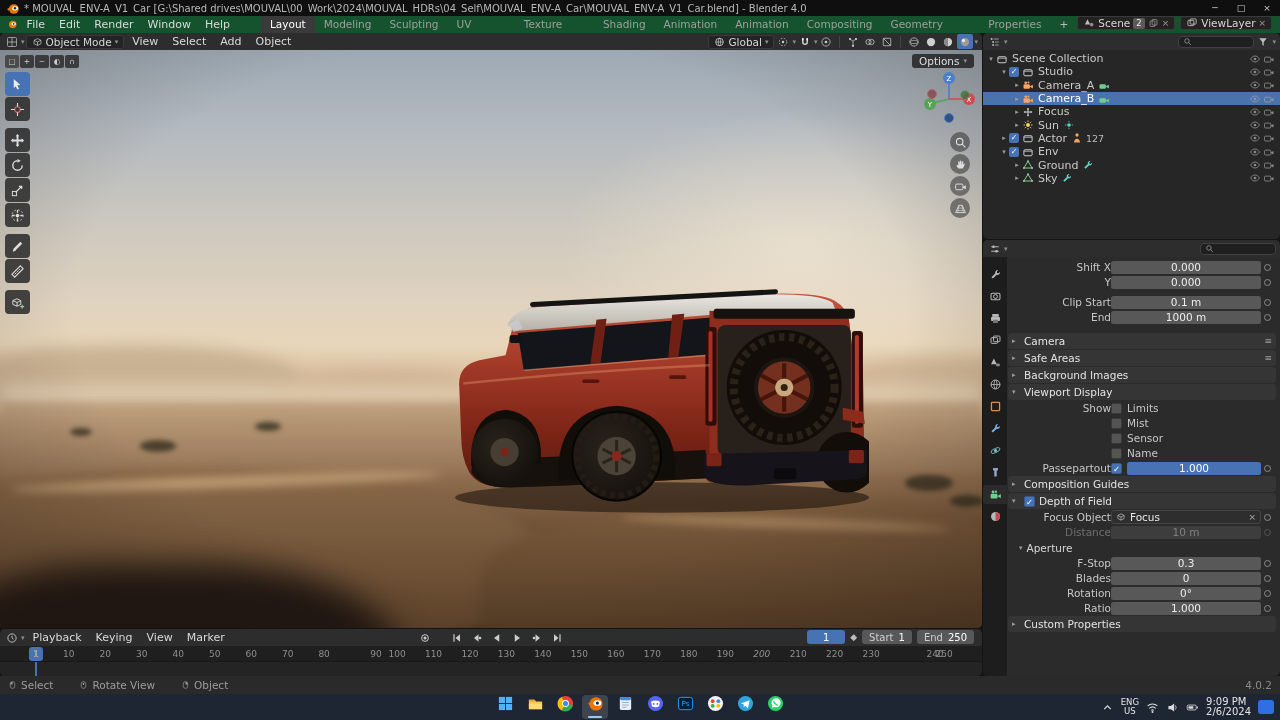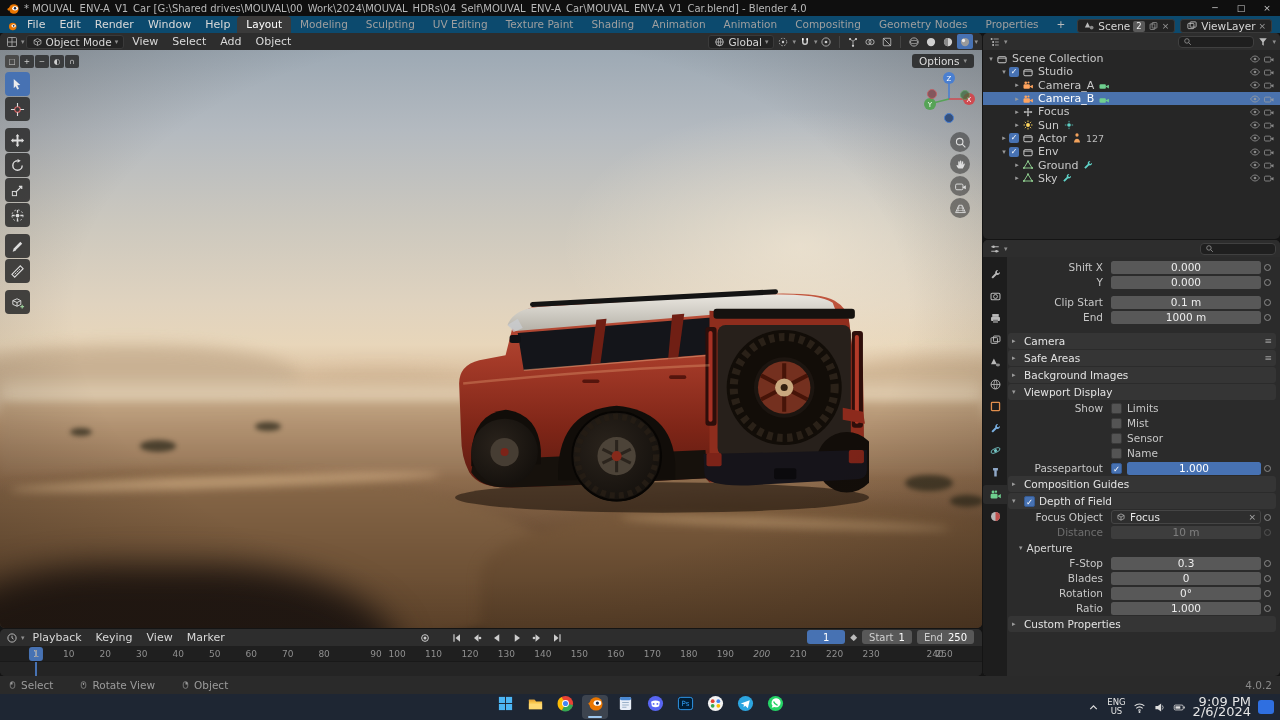--- a/index.html
+++ b/index.html
@@ -5,23 +5,23 @@
 *{margin:0;padding:0;box-sizing:border-box;user-select:none}
 html,body{width:1280px;height:720px;overflow:hidden;background:#141414;font-family:"DejaVu Sans","Liberation Sans",sans-serif}
 svg{display:block}
 
 #titlebar{position:absolute;left:0;top:0;width:1280px;height:16px;background:#0f0f0f;display:flex;align-items:center;color:#b9b9b9;font-size:10px}
 #titlebar .blogo{width:14px;height:12px;margin:0 4px 0 6px}
 #titlebar .ttl{white-space:nowrap;overflow:hidden}
 #titlebar .winbtns{margin-left:auto;display:flex}
 #titlebar .winbtns div{width:26px;height:16px;display:flex;align-items:center;justify-content:center;color:#c9c9c9;font-size:9px}
 
-#topbar{position:absolute;left:0;top:16px;width:1280px;height:17px;background:#0c4a6e;display:flex;align-items:flex-end;font-size:11px}
+#topbar{position:absolute;left:0;top:16px;width:1280px;height:17px;background:#14532d;display:flex;align-items:flex-start;font-size:11px}
 .menu-item{padding:0 7px;line-height:17px;color:#d9d9d9;border-radius:3px}
-#ws-tabs{display:flex;margin-left:0;height:17px}
+#ws-tabs{display:flex;margin-left:24px;height:17px}
 .ws-tab{padding:0 9px;line-height:17px;color:#9f9f9f;font-size:10.5px}
 .ws-tab.active{background:#3a3a3a;color:#fff;border-radius:4px 4px 0 0}
 .ws-tab.plus{color:#bbb}
 #topbar-right{margin-left:auto;display:flex;align-items:center;gap:5px;padding-right:8px}
 .pill{display:flex;align-items:center;gap:3px;background:#232323;border:1px solid #3a3a3a;border-radius:3px;height:14px;padding:0 5px;color:#d6d6d6;font-size:10.5px}
 .badge2{background:#5a5a5a;color:#eee;border-radius:2px;font-size:8.5px;padding:0 3px;line-height:11px}
 .xg{color:#9a9a9a;font-size:9px}
 .icbtn{width:16px;height:15px;display:flex;align-items:center;justify-content:center}
 .icbtn svg{width:12px;height:12px}
 .arrowg{color:#8f8f8f;font-size:7px}
@@ -81,21 +81,21 @@
 .ol-vis svg{width:12px;height:12px}
 
 #properties{left:983px;top:240px;width:297px;height:436px;background:#2b2b2b;display:flex;flex-direction:column}
 #prop-body{flex:1;display:flex;min-height:0}
 #prop-tabs{width:24px;background:#1d1d1d;display:flex;flex-direction:column;align-items:center;padding-top:8px;gap:3px}
 .ptab{width:24px;height:19px;display:flex;align-items:center;justify-content:center}
 .ptab svg{width:13px;height:13px}
 .ptab.active{background:#2b2b2b;border-radius:3px 0 0 3px}
 #prop-content{flex:1;padding:3px 2px 0 0;font-size:10.5px;overflow:hidden}
 .prow{display:flex;align-items:center;height:14px;margin:0 4px 1px 0}
-.plabel{width:104px;text-align:right;padding-right:8px;color:#c7c7c7;white-space:nowrap}
+.plabel{width:104px;text-align:right;color:#c7c7c7;white-space:nowrap}
 .pfield{flex:1;background:#585858;border-radius:2.5px;height:13px;line-height:13px;text-align:center;color:#ededed}
 .pfield.blue{background:#4772b3;color:#fff}
 .pdot{width:13px;display:flex;justify-content:center}
 .pdot::after{content:"";width:5px;height:5px;border:1px solid #8a8a8a;border-radius:50%}
 .spacer5{height:5px}.spacer7{height:7px}
 .psec{display:flex;align-items:center;gap:4px;height:16px;background:#353535;border-radius:3px;margin:1px 2px 1px 1px;padding:0 4px;color:#e3e3e3}
 .psec .arr{color:#9a9a9a;font-size:7px;width:8px}
 .psec .rmenu{margin-left:auto;color:#9a9a9a;font-size:9px}
 .psub{display:flex;align-items:center;gap:4px;height:14px;margin:2px 2px 1px 12px;color:#d6d6d6}
 .psub .arr{color:#9a9a9a;font-size:7px}
@@ -129,21 +129,21 @@
 
 #taskbar{position:absolute;left:0;top:694px;width:1280px;height:26px;background:#1e2633;display:flex;align-items:center}
 #tb-center{position:absolute;left:50%;transform:translateX(-50%);display:flex;align-items:center;gap:4px}
 .tb-app{width:26px;height:24px;border-radius:4px;display:flex;align-items:flex-start;justify-content:center;position:relative}
 .tb-app svg{width:17px;height:17px}
 .tb-app.active{background:rgba(255,255,255,.14)}
 .tb-app.active::after{content:"";position:absolute;bottom:1px;left:50%;transform:translateX(-50%);width:14px;height:2.5px;border-radius:2px;background:#9ec7ef}
 #tb-tray{position:absolute;right:6px;display:flex;align-items:center;gap:7px;color:#e4e4e4}
 .tray-ic svg{width:13px;height:13px}
 .lang{font-size:8.5px;line-height:9px;text-align:center}
-.clock{font-size:13px;line-height:10px;text-align:right}
+.clock{font-size:10px;line-height:10px;}
 .notif{width:16px;height:14px;background:#2f6fe0;border-radius:3px}
 </style>
 </head>
 <body>
 
 <div id="titlebar">
   <span class="blogo">
     <svg viewBox="0 0 16 14">
         <circle cx="9" cy="8" r="5.5" fill="#ea7600"></circle>
         <ellipse cx="10.3" cy="7.2" rx="3.4" ry="2.4" fill="#fff"></ellipse>

